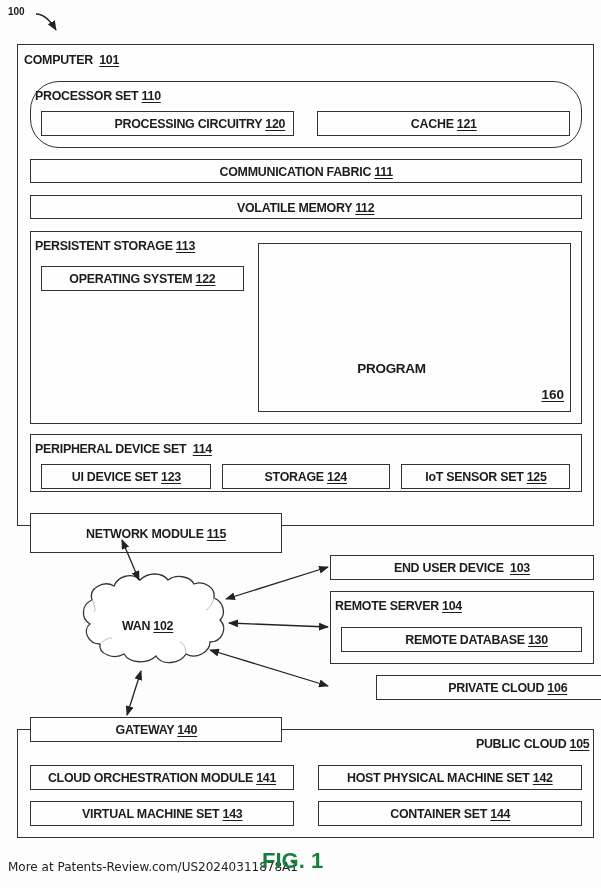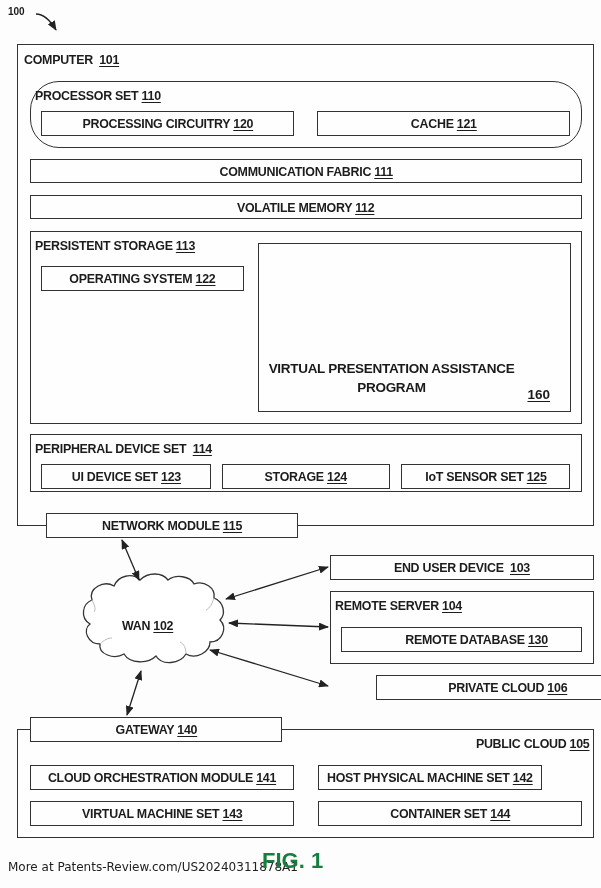--- a/index.html
+++ b/index.html
@@ -47,21 +47,21 @@
     <span class="num">101</span>
   </span>
 </div>
 
 <div class="box" style="left:30px;top:81px;width:552px;height:67px;border-radius:29px;">
   <span class="lbl" style="left:4px;top:6px;">
     <span>PROCESSOR SET</span>
     <span class="num">110</span>
   </span>
 </div>
-<div class="box ctr" style="left:41px;top:111px;width:253px;height:25px;">
+<div class="box ctr" style="left:41px;top:111px;width:253px;height:25px;justify-content:flex-end;">
   <span class="lbl">
     <span>PROCESSING CIRCUITRY</span>
     <span class="num">120</span>
   </span>
 </div>
 <div class="box ctr" style="left:317px;top:111px;width:253px;height:25px;">
   <span class="lbl">
     <span>CACHE</span>
     <span class="num">121</span>
   </span>
@@ -88,24 +88,23 @@
   </span>
 </div>
 <div class="box ctr" style="left:41px;top:266px;width:203px;height:25px;">
   <span class="lbl">
     <span>OPERATING SYSTEM</span>
     <span class="num">122</span>
   </span>
 </div>
 <div class="box" style="left:258px;top:243px;width:313px;height:169px;">
   <div style="position:absolute;left:0;top:115px;width:265px;text-align:center;font-size:13.5px;font-weight:bold;line-height:19px;letter-spacing:-0.3px;">
-    <div>VIRTUAL PRESENTATION ASSISTANCE</div>
     <div>PROGRAM</div>
   </div>
-  <span class="num" style="position:absolute;right:20px;top:143px;font-size:13.5px;font-weight:bold;">160</span>
+  <span class="num" style="position:absolute;right:6px;top:143px;font-size:13.5px;font-weight:bold;">160</span>
 </div>
 
 <div class="box" style="left:30px;top:434px;width:552px;height:58px;">
   <span class="lbl" style="left:4px;top:6px;">
     <span>PERIPHERAL DEVICE SET</span>&nbsp;
     <span class="num">114</span>
   </span>
 </div>
 <div class="box ctr" style="left:41px;top:464px;width:170px;height:25px;">
   <span class="lbl">
@@ -119,21 +118,21 @@
     <span class="num">124</span>
   </span>
 </div>
 <div class="box ctr" style="left:401px;top:464px;width:169px;height:25px;">
   <span class="lbl">
     <span>IoT SENSOR SET</span>
     <span class="num">125</span>
   </span>
 </div>
 
-<div class="box ctr" style="left:30px;top:513px;width:252px;height:25px;margin-left:16px;">
+<div class="box ctr" style="left:30px;top:513px;width:252px;height:40px;">
   <span class="lbl">
     <span>NETWORK MODULE</span>
     <span class="num">115</span>
   </span>
 </div>
 
 <div class="box ctr" style="left:330px;top:555px;width:264px;height:25px;">
   <span class="lbl">
     <span>END USER DEVICE</span>&nbsp;
     <span class="num">103</span>
@@ -169,21 +168,21 @@
     <span>GATEWAY</span>
     <span class="num">140</span>
   </span>
 </div>
 <div class="box ctr" style="left:30px;top:765px;width:264px;height:25px;">
   <span class="lbl">
     <span>CLOUD ORCHESTRATION MODULE</span>
     <span class="num">141</span>
   </span>
 </div>
-<div class="box ctr" style="left:318px;top:765px;width:224px;height:25px;">
+<div class="box ctr" style="left:318px;top:765px;width:264px;height:25px;">
   <span class="lbl">
     <span>HOST PHYSICAL MACHINE SET</span>
     <span class="num">142</span>
   </span>
 </div>
 <div class="box ctr" style="left:30px;top:801px;width:264px;height:25px;">
   <span class="lbl">
     <span>VIRTUAL MACHINE SET</span>
     <span class="num">143</span>
   </span>

